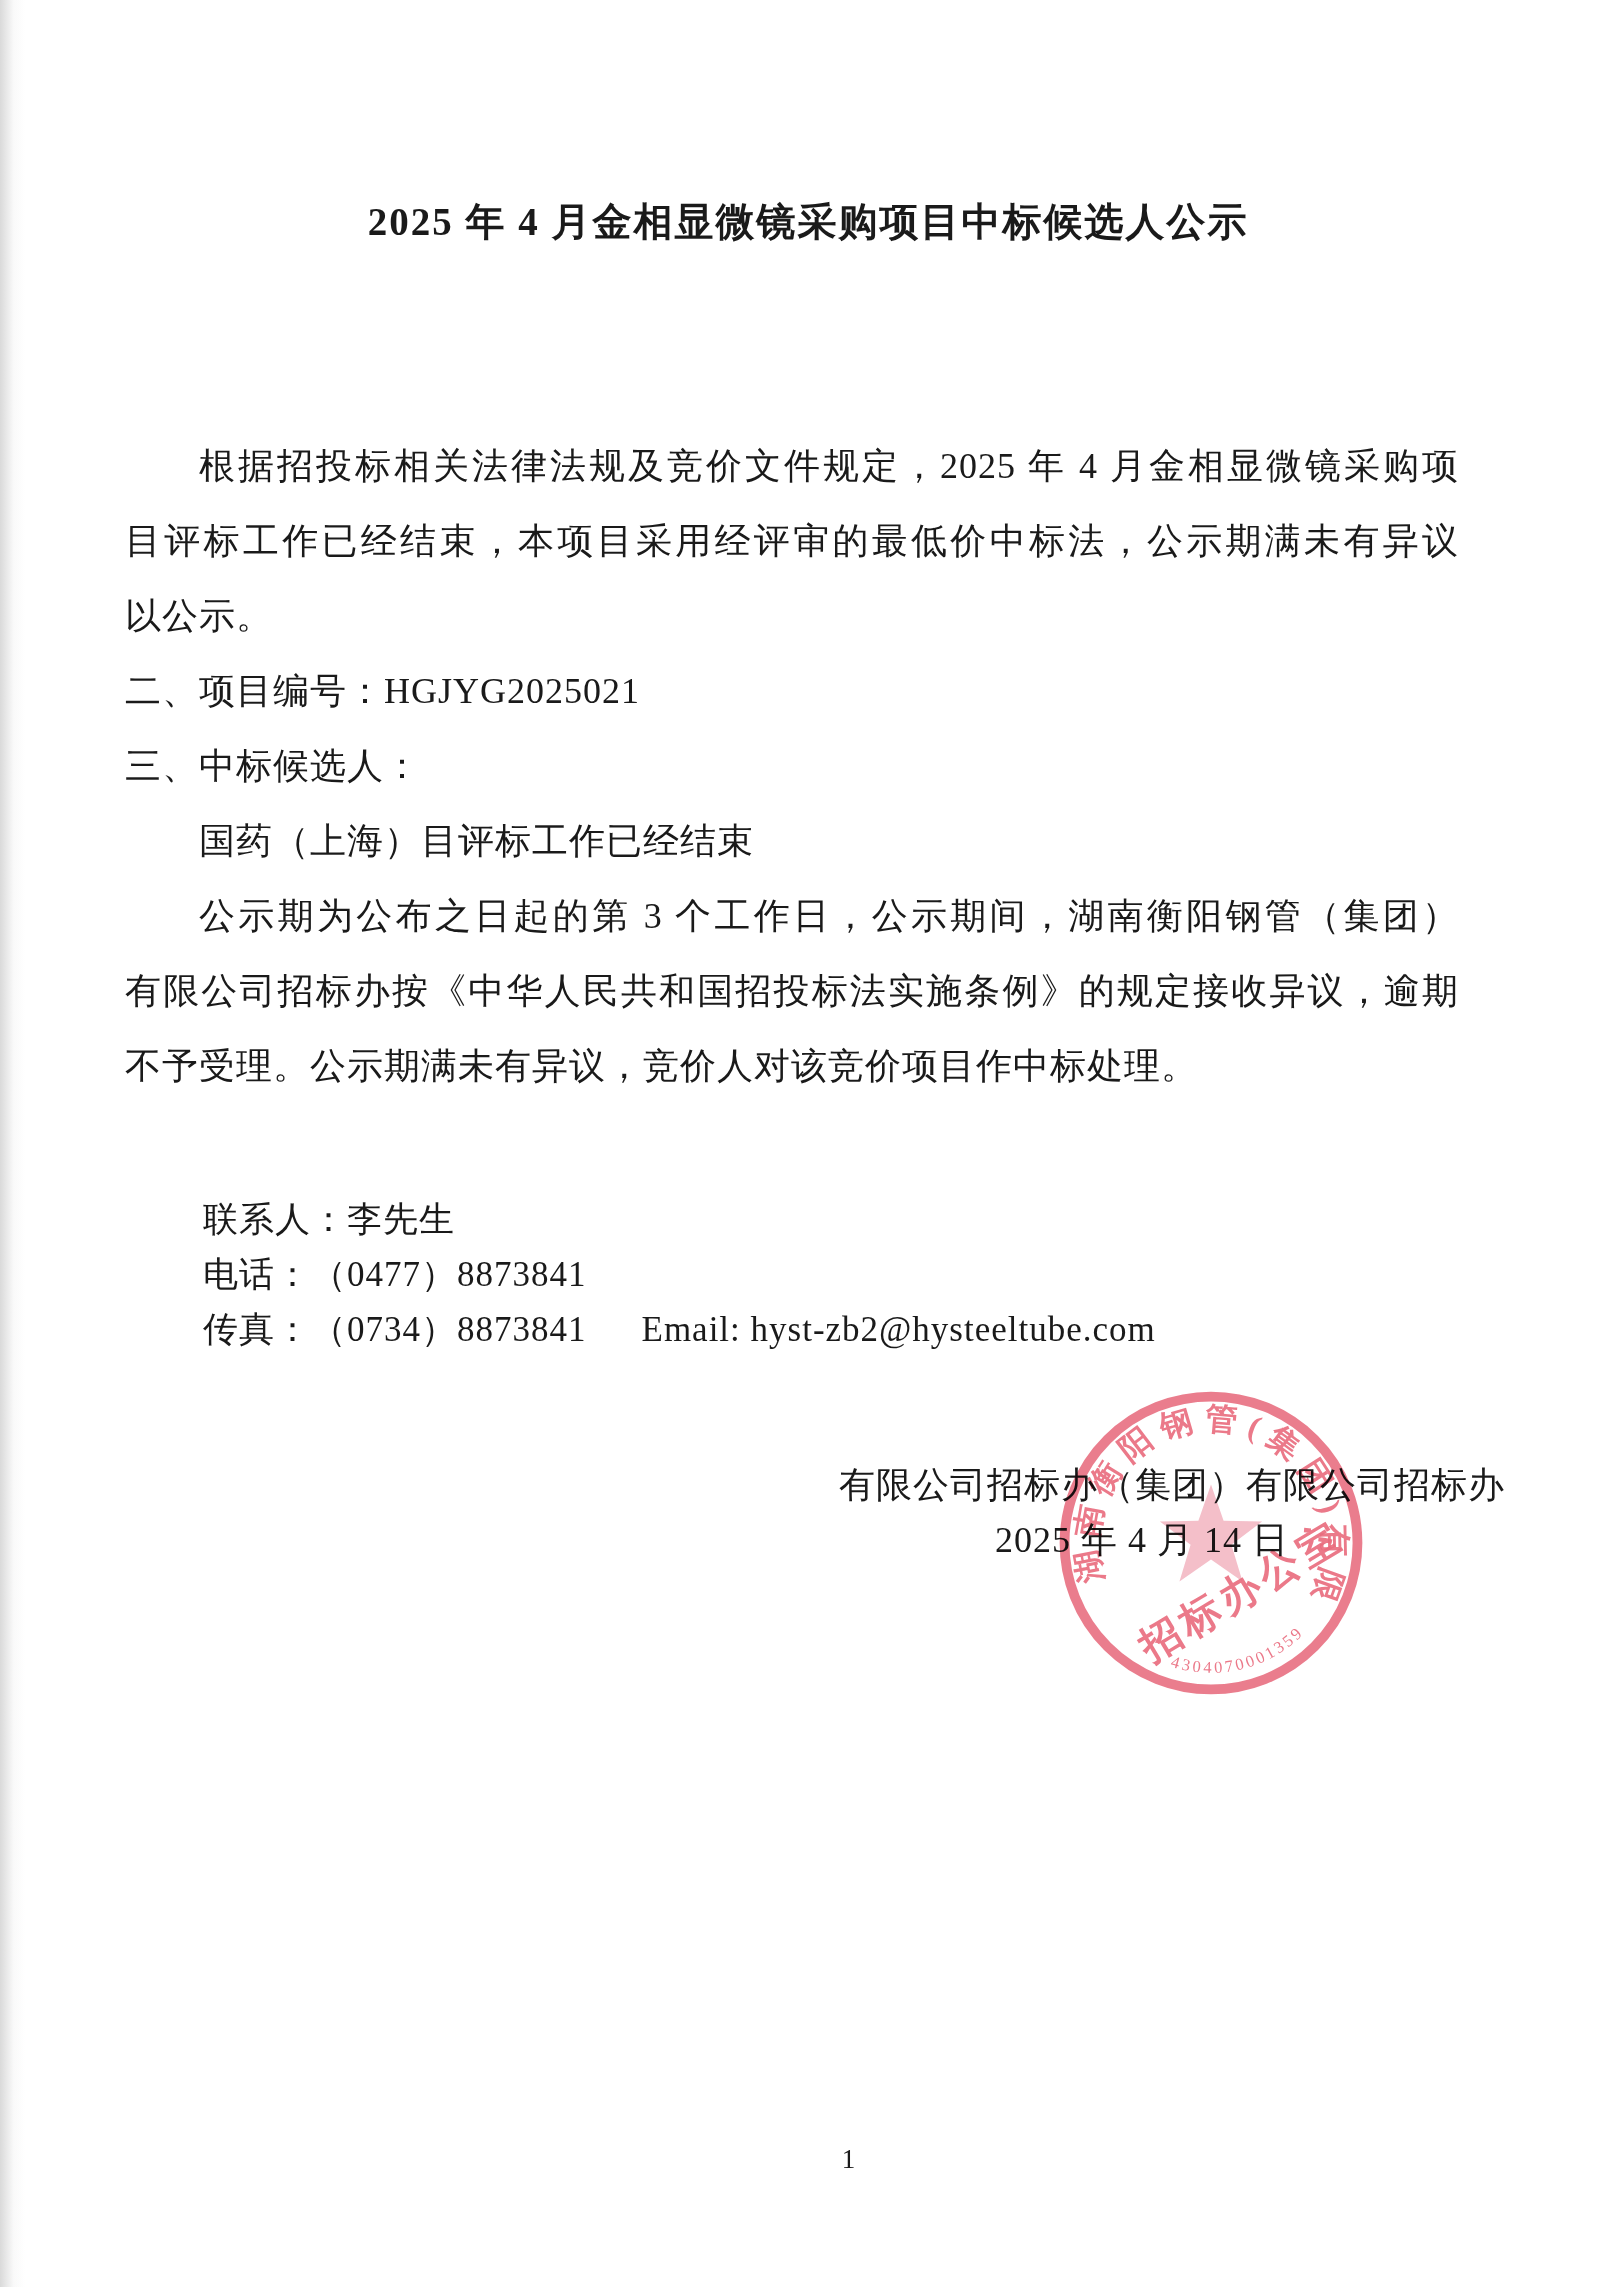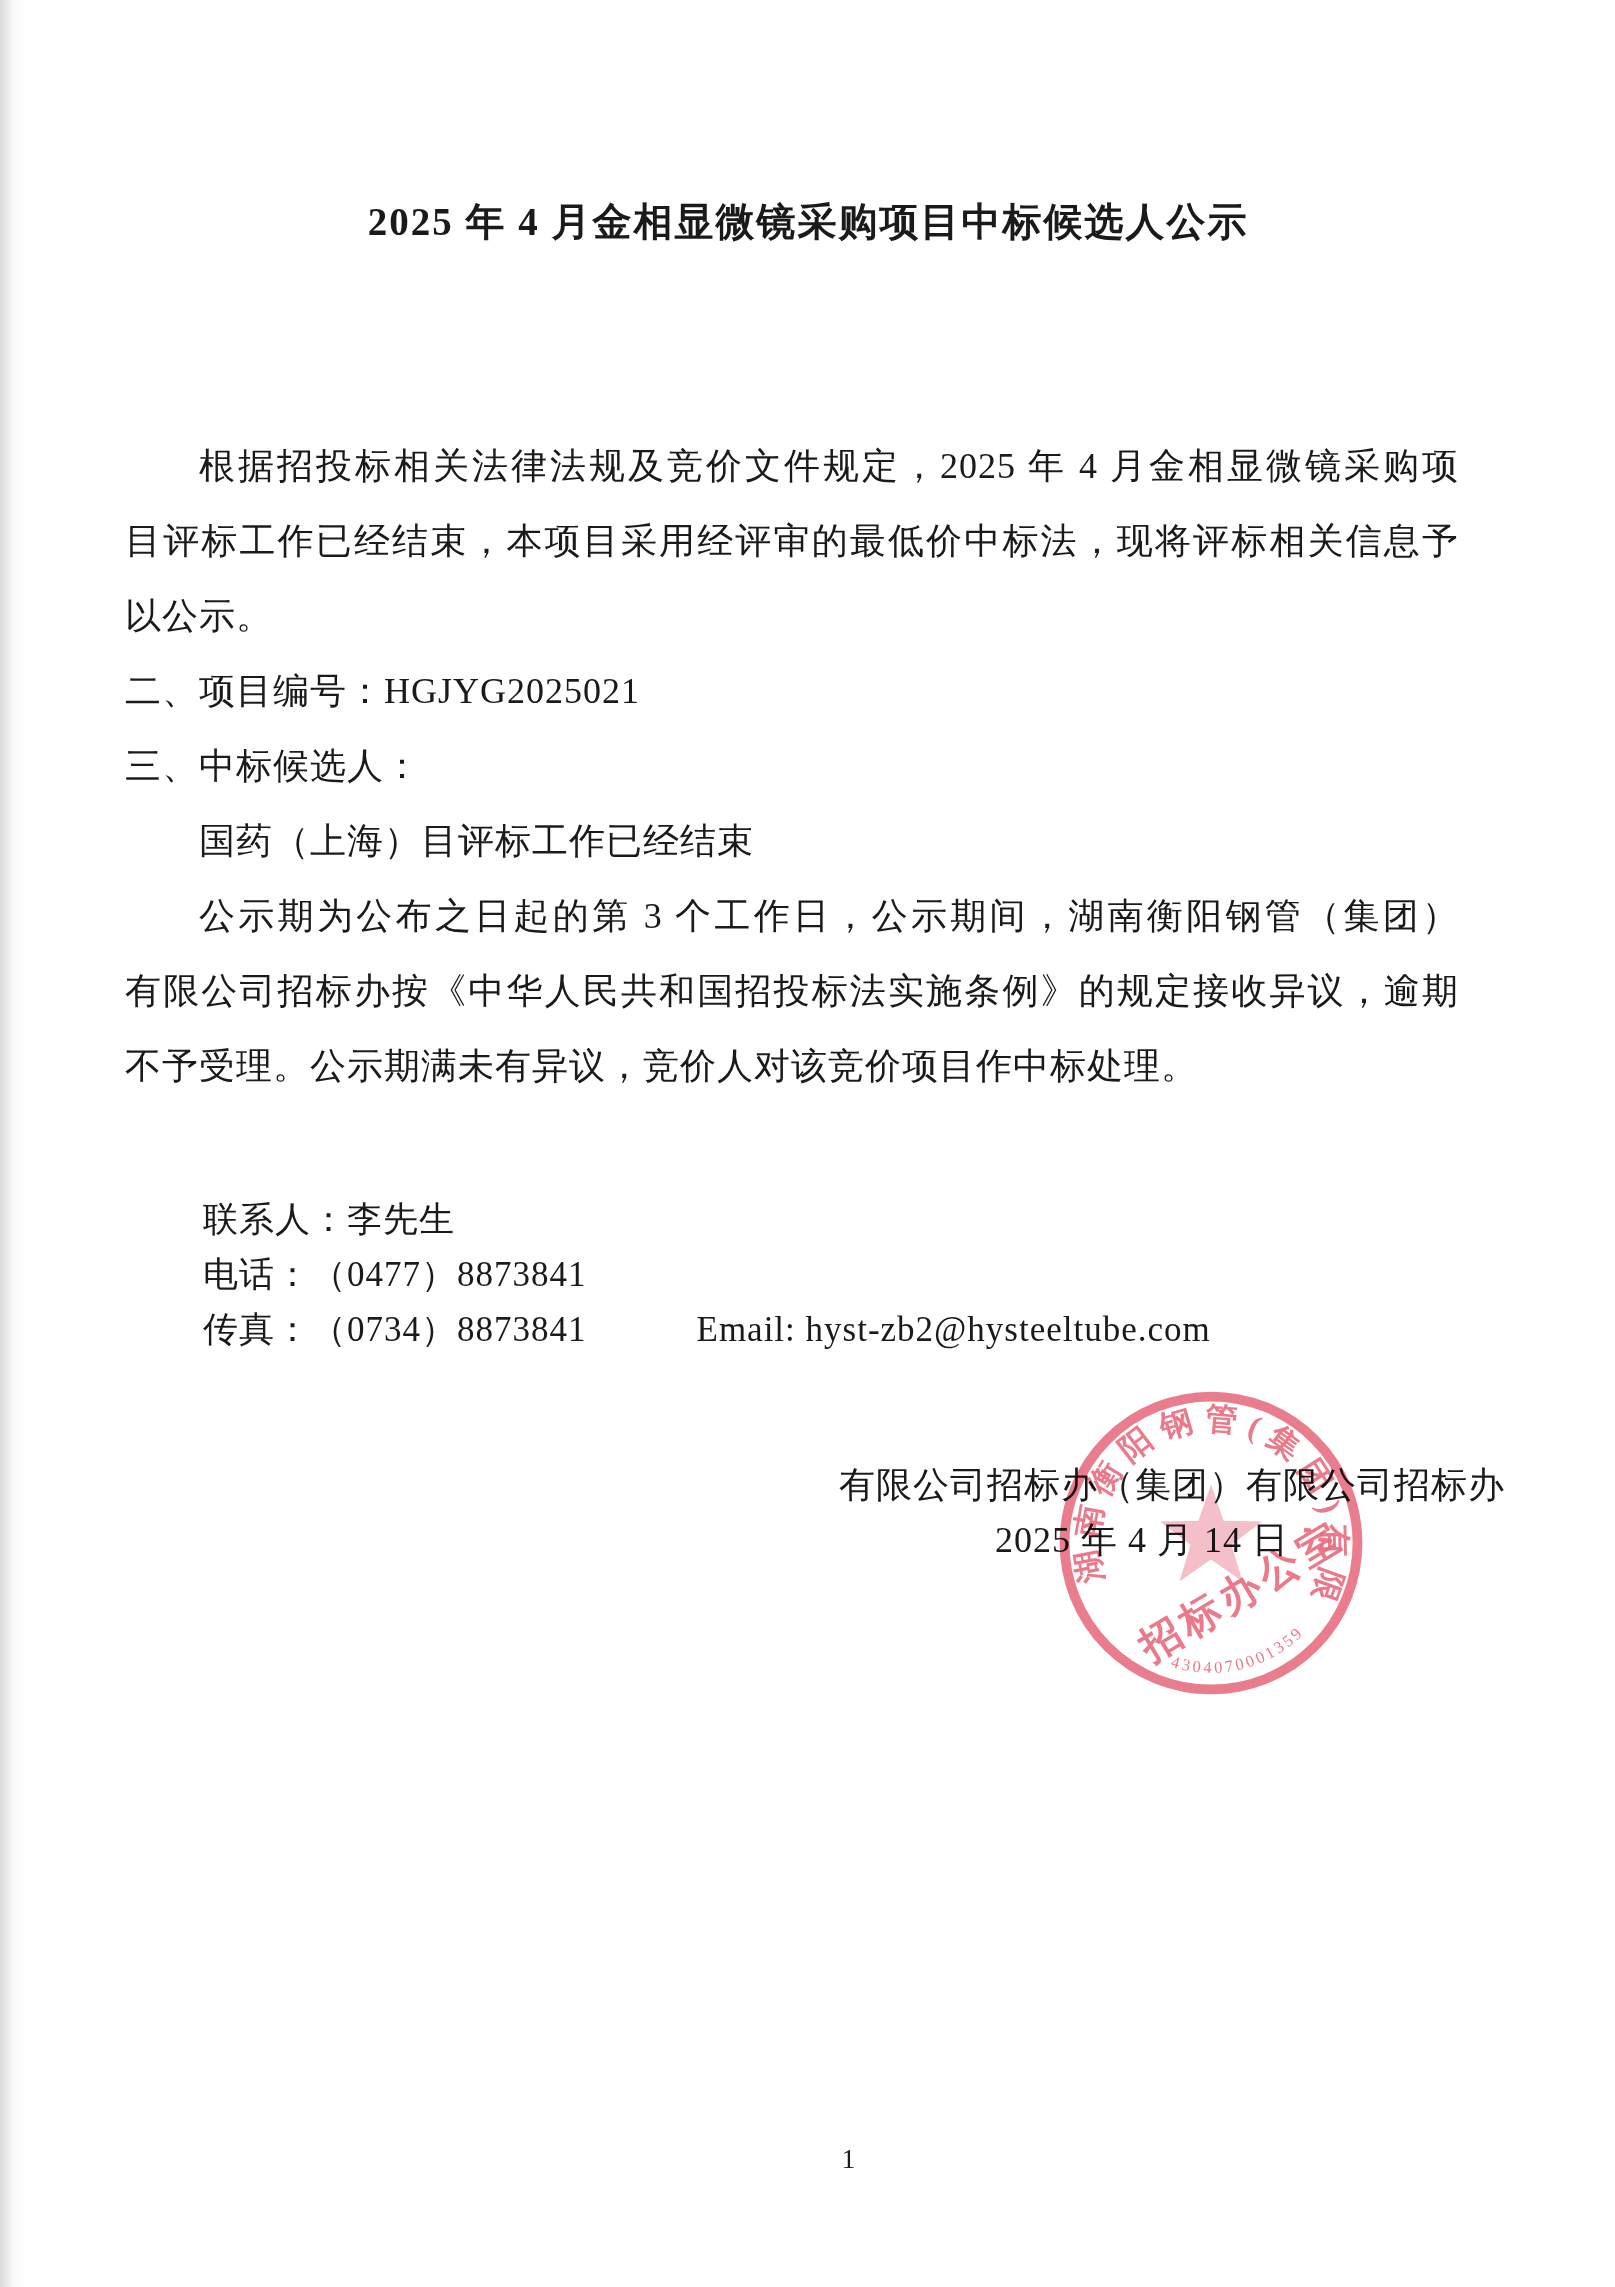--- a/index.html
+++ b/index.html
@@ -30,21 +30,21 @@
   }
   .bline{height:75px;line-height:75px;white-space:nowrap;}
   .bline.justify{white-space:normal;text-align:justify;text-align-last:justify;overflow:hidden;}
   .indent2{padding-left:74px;}
   .indent2.justify{padding-left:0;text-indent:74px;}
   .contact-block{
     position:absolute;top:1192px;left:203px;width:1268px;
     font-size:35px;letter-spacing:1px;
   }
   .cline{height:55px;line-height:55px;white-space:nowrap;}
-  .email{display:inline-block;margin-left:110px;}
+  .email{display:inline-block;margin-left:55px;}
   .sign-org{
     position:absolute;top:1461px;left:0;width:1505px;
     text-align:right;font-size:36px;letter-spacing:1px;white-space:nowrap;
   }
   .sign-date{
     position:absolute;top:1516px;left:995px;width:293px;
     text-align:right;font-size:36px;letter-spacing:1px;white-space:nowrap;
   }
   .seal{
     position:absolute;left:1045px;top:1377px;width:332px;height:332px;
@@ -60,21 +60,21 @@
 <body>
 
 <div class="page">
 
   <div class="scan-edge"></div>
 
   <div class="doc-title">2025 年 4 月金相显微镜采购项目中标候选人公示</div>
 
   <div class="body-block">
     <div class="bline justify indent2">根据招投标相关法律法规及竞价文件规定，2025 年 4 月金相显微镜采购项</div>
-    <div class="bline justify">目评标工作已经结束，本项目采用经评审的最低价中标法，现将评标相关信息予</div>
+    <div class="bline justify">目评标工作已经结束，本项目采用经评审的最低价中标法，公示期满未有异议</div>
     <div class="bline">以公示。</div>
     <div class="bline">二、项目编号：HGJYG2025021</div>
     <div class="bline">三、中标候选人：</div>
     <div class="bline indent2">国药（上海）目评标工作已经结束</div>
     <div class="bline justify indent2">公示期为公布之日起的第 3 个工作日，公示期间，湖南衡阳钢管（集团）</div>
     <div class="bline justify">有限公司招标办按《中华人民共和国招投标法实施条例》的规定接收异议，逾期</div>
     <div class="bline">不予受理。公示期满未有异议，竞价人对该竞价项目作中标处理。</div>
   </div>
 
   <div class="contact-block">

